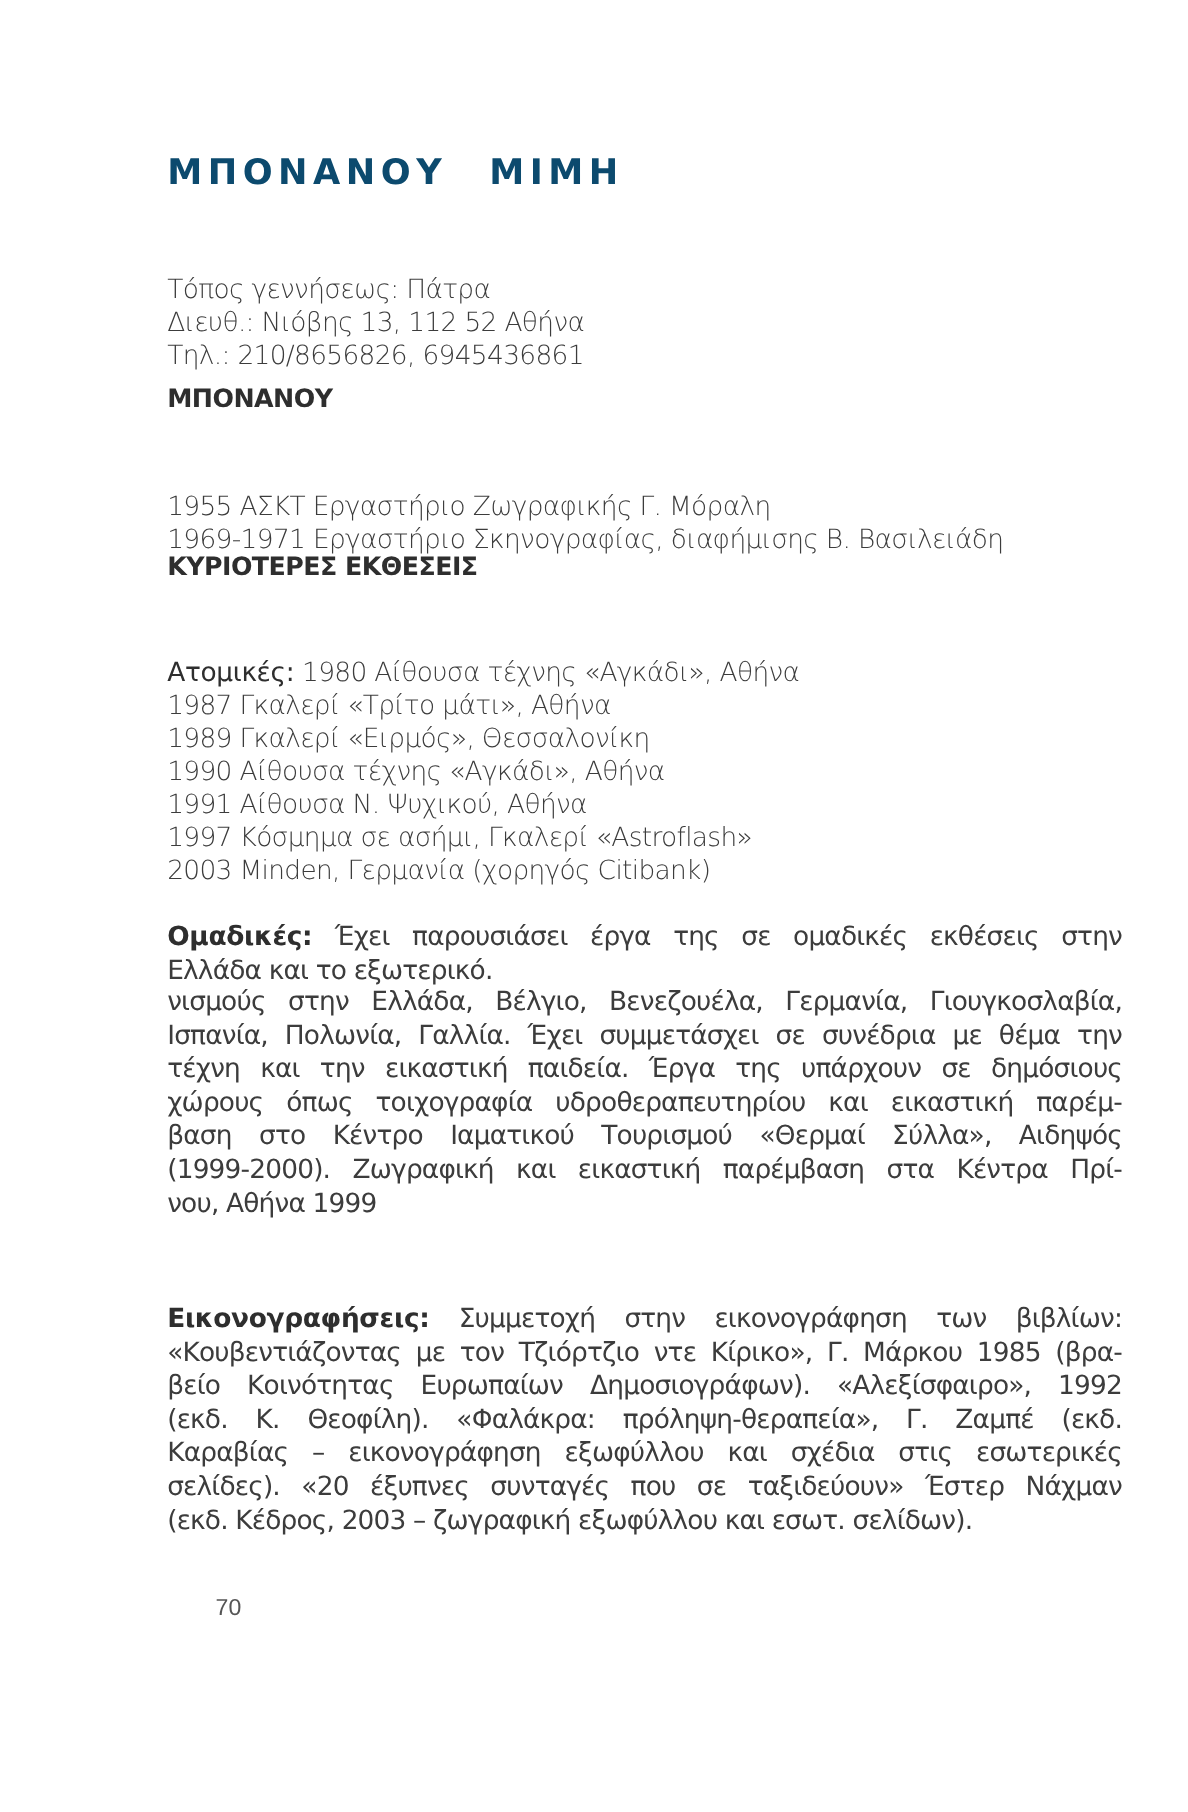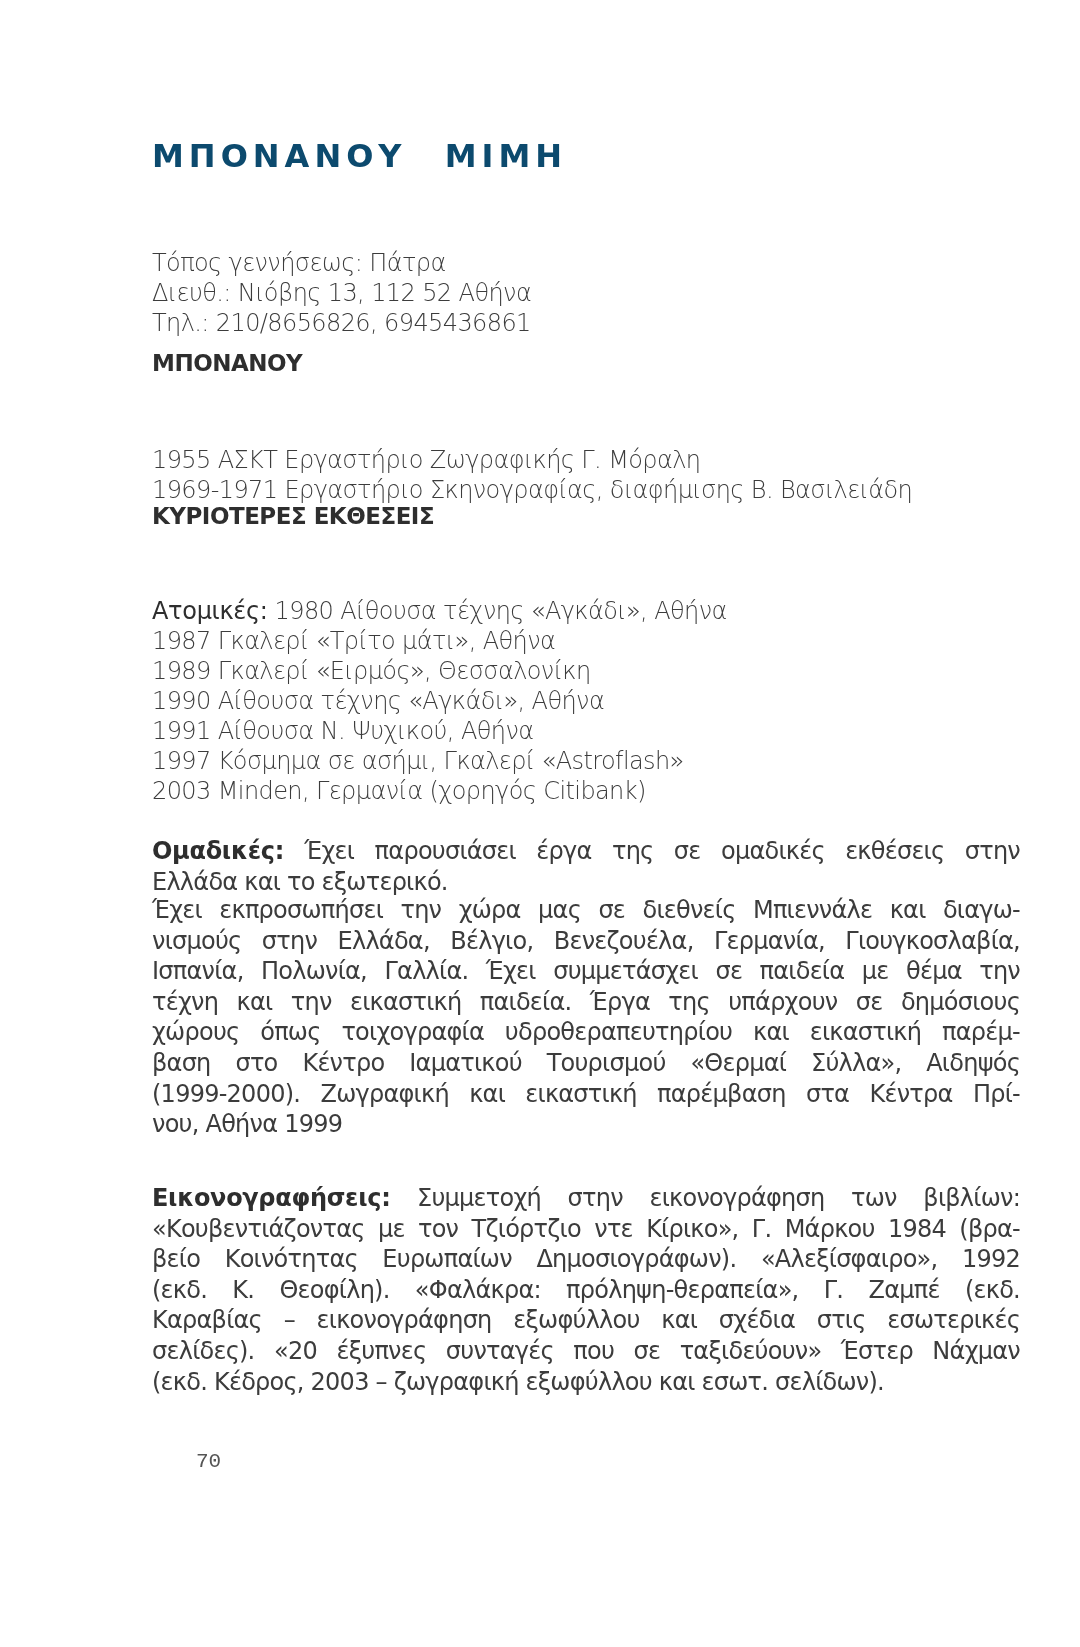--- a/index.html
+++ b/index.html
@@ -67,21 +67,21 @@
     font-weight: bold;
     color: #2e2e2e;
     letter-spacing: -0.3px;
   }
   .para .line { display: block; white-space: nowrap; text-align-last: justify; }
   .para .line.last { text-align-last: left; }
   .page-number {
     position: absolute;
     left: 44px;
     top: 1450px;
-    font-family: Liberation Mono, monospace;
+    font-family: Liberation Sans, sans-serif;
     font-size: 21px;
     color: #555;
   }
 </style>
 </head>
 <body>
 
 <div class="page">
 
   <div class="name">ΜΠΟΝΑΝΟΥ ΜΙΜΗ</div>
@@ -109,33 +109,32 @@
     <span class="line">1997 Κόσμημα σε ασήμι, Γκαλερί «Astroflash»</span>
     <span class="line">2003 Minden, Γερμανία (χορηγός Citibank)</span>
   </div>
 
   <div class="para" style="top:836px;">
     <span class="line"><span class="label">Ομαδικές:</span><span> Έχει παρουσιάσει έργα της σε ομαδικές εκθέσεις στην</span></span>
     <span class="line last">Ελλάδα και το εξωτερικό.</span>
   </div>
 
   <div class="para" style="top:895px;">
-    <span class="line">Έχει εκπροσωπήσει την χώρα μας σε διεθνείς Μπιεννάλε και διαγω-</span>
     <span class="line">νισμούς στην Ελλάδα, Βέλγιο, Βενεζουέλα, Γερμανία, Γιουγκοσλαβία,</span>
-    <span class="line">Ισπανία, Πολωνία, Γαλλία. Έχει συμμετάσχει σε παιδεία με θέμα την</span>
+    <span class="line">Ισπανία, Πολωνία, Γαλλία. Έχει συμμετάσχει σε συνέδρια με θέμα την</span>
     <span class="line">τέχνη και την εικαστική παιδεία. Έργα της υπάρχουν σε δημόσιους</span>
     <span class="line">χώρους όπως τοιχογραφία υδροθεραπευτηρίου και εικαστική παρέμ-</span>
     <span class="line">βαση στο Κέντρο Ιαματικού Τουρισμού «Θερμαί Σύλλα», Αιδηψός</span>
     <span class="line">(1999-2000). Ζωγραφική και εικαστική παρέμβαση στα Κέντρα Πρί-</span>
     <span class="line last">νου, Αθήνα 1999</span>
   </div>
 
   <div class="para" style="top:1183px;">
     <span class="line"><span class="label">Εικονογραφήσεις:</span><span> Συμμετοχή στην εικονογράφηση των βιβλίων:</span></span>
-    <span class="line">«Κουβεντιάζοντας με τον Τζιόρτζιο ντε Κίρικο», Γ. Μάρκου 1984 (βρα-</span>
+    <span class="line">«Κουβεντιάζοντας με τον Τζιόρτζιο ντε Κίρικο», Γ. Μάρκου 1985 (βρα-</span>
     <span class="line">βείο Κοινότητας Ευρωπαίων Δημοσιογράφων). «Αλεξίσφαιρο», 1992</span>
     <span class="line">(εκδ. Κ. Θεοφίλη). «Φαλάκρα: πρόληψη-θεραπεία», Γ. Ζαμπέ (εκδ.</span>
     <span class="line">Καραβίας – εικονογράφηση εξωφύλλου και σχέδια στις εσωτερικές</span>
     <span class="line">σελίδες). «20 έξυπνες συνταγές που σε ταξιδεύουν» Έστερ Νάχμαν</span>
     <span class="line last">(εκδ. Κέδρος, 2003 – ζωγραφική εξωφύλλου και εσωτ. σελίδων).</span>
   </div>
 
   <div class="page-number">70</div>
 </div>
 

